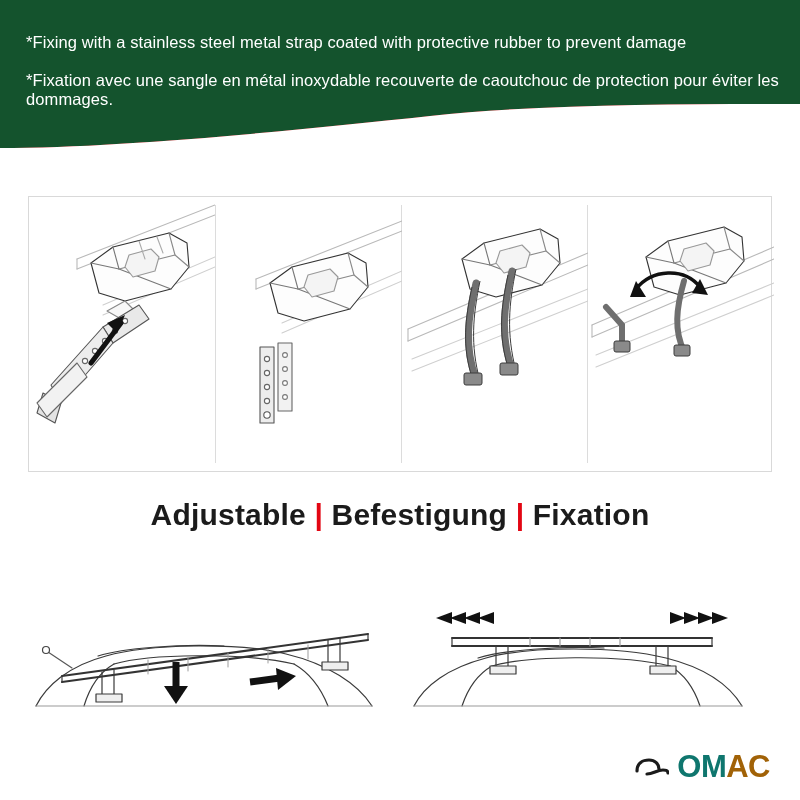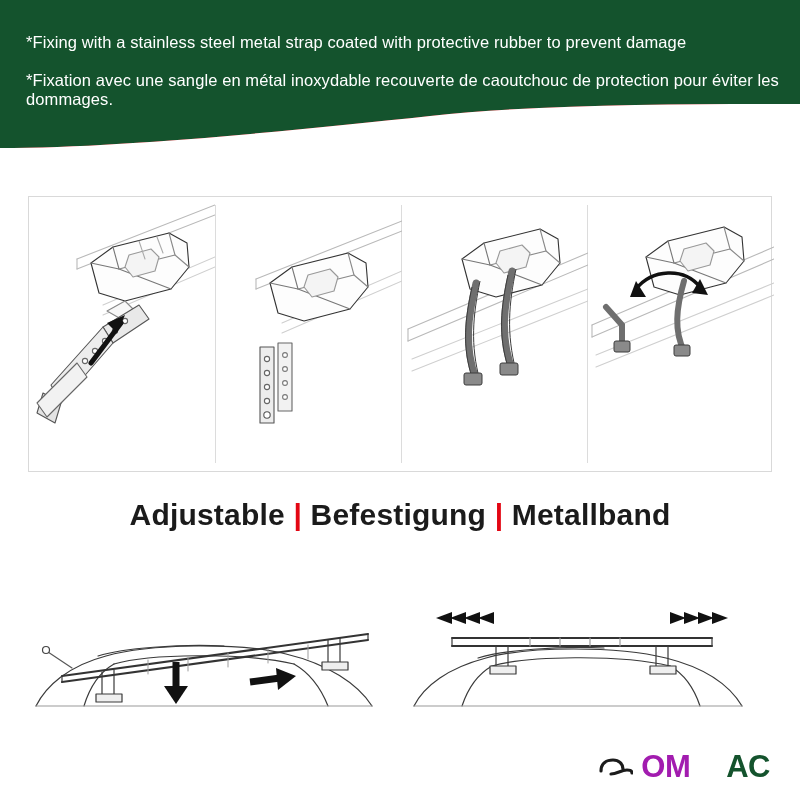--- a/index.html
+++ b/index.html
@@ -89,22 +89,22 @@
   .logo-mark {
     width: 34px; height: 18px;
   }
   .logo-text {
     font-size: 31px;
     font-weight: bold;
     letter-spacing: -0.5px;
     color: #1b1b1b;
     line-height: 1;
   }
-  .logo-text .o { color: #a21caf; }
-  .logo-text .a { color: #14532d; padding-left: 36px; }
+  .logo-text .o { color: #0f766e; }
+  .logo-text .a { color: #a16207; }
   .sr {
     position: absolute;
     width: 1px; height: 1px;
     overflow: hidden;
     clip: rect(0 0 0 0);
     white-space: nowrap;
   }
 </style>
 </head>
 <body>
@@ -258,21 +258,21 @@
       <g>
         <path d="M48,92 C64,72 96,70 112,90" fill="none" stroke="#111" stroke-width="3.4"></path>
         <path d="M112,82 L120,98 L104,96 Z" fill="#111"></path>
         <path d="M48,84 L42,100 L58,100 Z" fill="#111"></path>
       </g>
       <text class="sr" x="0" y="0">4</text>
     </svg>
   </div>
 
   <div class="mid-title">
-    <span>Adjustable</span><span class="accent"> | </span><span>Befestigung</span><span class="accent"> | </span><span>Metallband</span>
+    <span>Adjustable</span><span class="accent"> | </span><span>Befestigung</span><span class="accent"> | </span><span>Fixation</span>
   </div>
 
   <div class="panel" id="lower-panel">
     <span class="sr">adjustable-crossbar-diagrams</span>
 
     <svg width="372" height="176" viewBox="0 0 372 176" style="position:absolute;left:0;top:0;">
       <g fill="none" stroke="#3a3a3a" stroke-width="1.2" stroke-linejoin="round" stroke-linecap="round">
 
         <path d="M8,150 C18,130 40,110 78,100 C120,88 210,86 258,98 C300,108 330,128 344,150"></path>
         <path d="M70,100 C96,92 150,88 196,90"></path>

